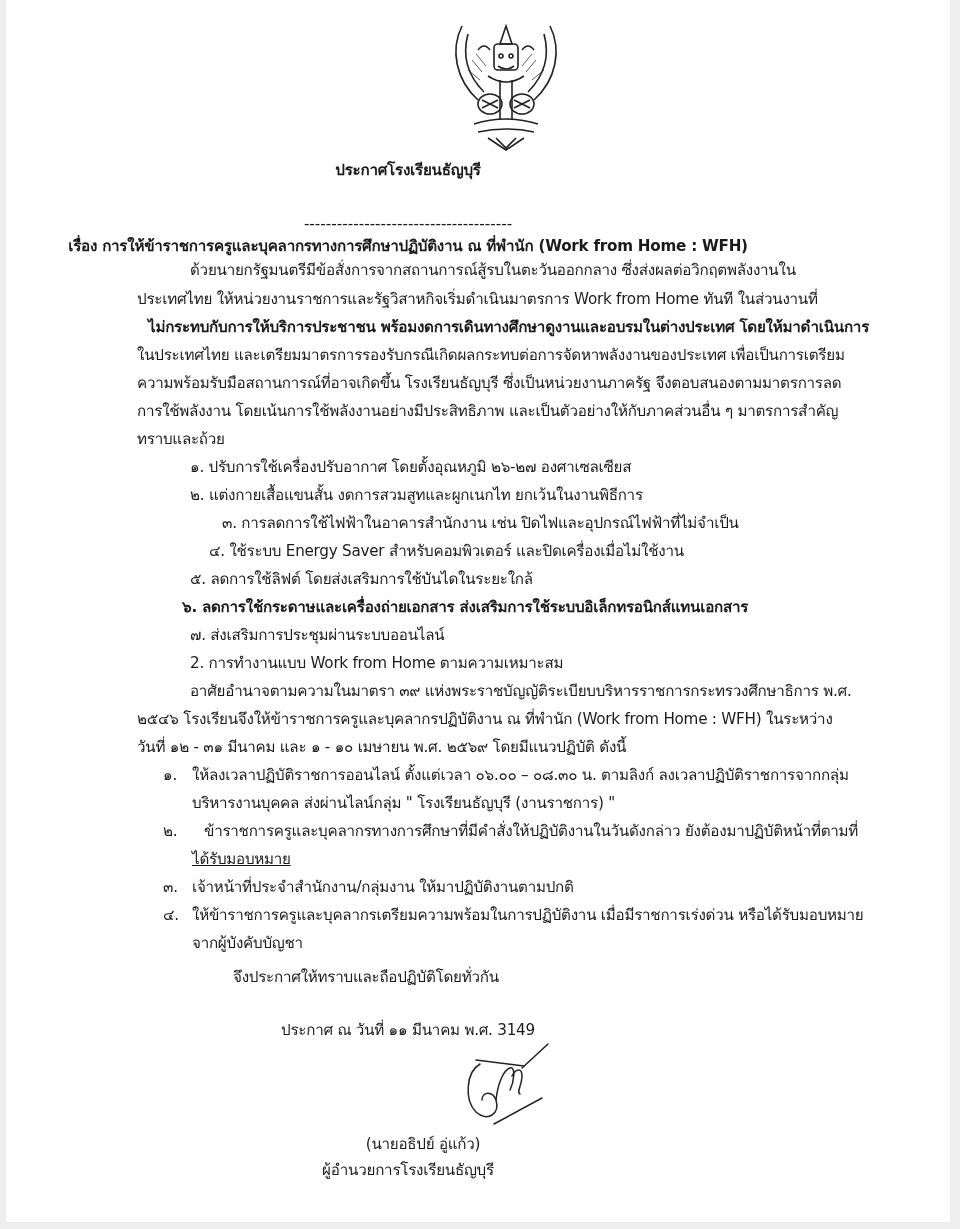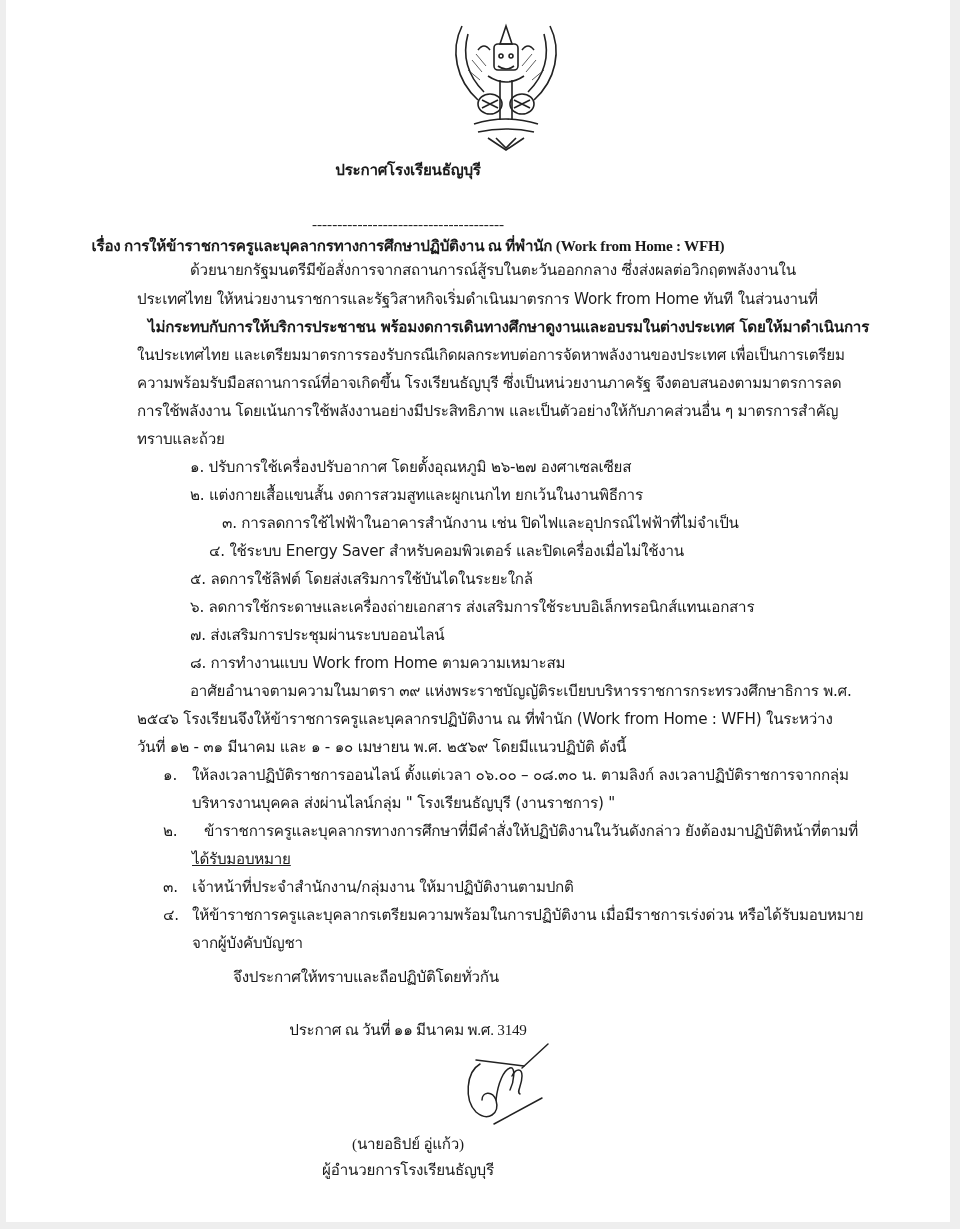--- a/index.html
+++ b/index.html
@@ -11,21 +11,21 @@
     position: relative;
   }
   .sheet {
     position: absolute; left: 6px; top: 0; width: 944px; height: 1222px;
     background: #ffffff;
   }
   .line {
     position: absolute; white-space: nowrap;
     font-size: 15.2px; line-height: 20px; letter-spacing: -0.25px;
   }
-  .center { left: 0; width: 816px; text-align: center; font-family: Liberation Serif, serif; }
+  .center { left: 0; width: 816px; text-align: center; }
   .bold { font-weight: bold; }
   .garuda { position: absolute; left: 448px; top: 20px; width: 116px; height: 132px; }
   .sig { position: absolute; left: 452px; top: 1042px; width: 110px; height: 90px; }
 </style>
 </head>
 <body>
 
 <div class="sheet"></div>
 
 <svg class="garuda" viewBox="0 0 116 132">
@@ -67,23 +67,23 @@
 <div class="line" style="left:137px; top:345px;">ในประเทศไทย  และเตรียมมาตรการรองรับกรณีเกิดผลกระทบต่อการจัดหาพลังงานของประเทศ เพื่อเป็นการเตรียม</div>
 <div class="line" style="left:137px; top:373px;">ความพร้อมรับมือสถานการณ์ที่อาจเกิดขึ้น โรงเรียนธัญบุรี ซึ่งเป็นหน่วยงานภาครัฐ จึงตอบสนองตามมาตรการลด</div>
 <div class="line" style="left:137px; top:401px;">การใช้พลังงาน โดยเน้นการใช้พลังงานอย่างมีประสิทธิภาพ และเป็นตัวอย่างให้กับภาคส่วนอื่น ๆ มาตรการสำคัญ</div>
 <div class="line" style="left:137px; top:429px;">ทราบและถ้วย</div>
 
 <div class="line" style="left:190px; top:457px;">๑. ปรับการใช้เครื่องปรับอากาศ โดยตั้งอุณหภูมิ ๒๖-๒๗ องศาเซลเซียส</div>
 <div class="line" style="left:190px; top:485px;">๒. แต่งกายเสื้อแขนสั้น งดการสวมสูทและผูกเนกไท ยกเว้นในงานพิธีการ</div>
 <div class="line" style="left:190px; top:513px;margin-left:32px;">๓. การลดการใช้ไฟฟ้าในอาคารสำนักงาน เช่น ปิดไฟและอุปกรณ์ไฟฟ้าที่ไม่จำเป็น</div>
 <div class="line" style="left:186px; top:541px;margin-left:23px;">๔. ใช้ระบบ Energy Saver สำหรับคอมพิวเตอร์ และปิดเครื่องเมื่อไม่ใช้งาน</div>
 <div class="line" style="left:190px; top:569px;">๕. ลดการใช้ลิฟต์ โดยส่งเสริมการใช้บันไดในระยะใกล้</div>
-<div class="line" style="left:190px; top:597px;">๖. ลดการใช้กระดาษและเครื่องถ่ายเอกสาร ส่งเสริมการใช้ระบบอิเล็กทรอนิกส์แทนเอกสาร</div>
+<div class="line" style="left:182px; top:597px;font-weight:bold;">๖. ลดการใช้กระดาษและเครื่องถ่ายเอกสาร ส่งเสริมการใช้ระบบอิเล็กทรอนิกส์แทนเอกสาร</div>
 <div class="line" style="left:190px; top:625px;">๗. ส่งเสริมการประชุมผ่านระบบออนไลน์</div>
-<div class="line" style="left:190px; top:653px;">๘. การทำงานแบบ Work from Home ตามความเหมาะสม</div>
+<div class="line" style="left:190px; top:653px;">2. การทำงานแบบ Work from Home ตามความเหมาะสม</div>
 
 <div class="line" style="left:190px; top:681px;">อาศัยอำนาจตามความในมาตรา ๓๙ แห่งพระราชบัญญัติระเบียบบริหารราชการกระทรวงศึกษาธิการ พ.ศ.</div>
 <div class="line" style="left:137px; top:709px;">๒๕๔๖ โรงเรียนจึงให้ข้าราชการครูและบุคลากรปฏิบัติงาน ณ ที่พำนัก (Work from Home : WFH)  ในระหว่าง</div>
 <div class="line" style="left:137px; top:737px;">วันที่ ๑๒ - ๓๑ มีนาคม และ ๑ - ๑๐ เมษายน พ.ศ. ๒๕๖๙ โดยมีแนวปฏิบัติ ดังนี้</div>
 
 <div class="line" style="left:163px; top:765px;">๑.</div>
 <div class="line" style="left:192px; top:765px;">ให้ลงเวลาปฏิบัติราชการออนไลน์ ตั้งแต่เวลา ๐๖.๐๐ – ๐๘.๓๐ น. ตามลิงก์  ลงเวลาปฏิบัติราชการจากกลุ่ม</div>
 <div class="line" style="left:192px; top:793px;">บริหารงานบุคคล ส่งผ่านไลน์กลุ่ม " โรงเรียนธัญบุรี (งานราชการ)  "</div>
 
 <div class="line" style="left:163px; top:821px;">๒.</div>
@@ -105,14 +105,14 @@
   <g fill="none" stroke="#222" stroke-width="1.5" stroke-linecap="round">
     <path d="M28 22 C14 30 12 58 24 70 C36 80 48 72 44 58 C40 48 30 50 30 58"></path>
     <path d="M44 58 C46 40 52 28 58 26 C64 24 62 40 58 48"></path>
     <path d="M60 34 C64 26 70 26 70 34 C70 44 64 50 68 52"></path>
     <path d="M24 18 L72 24"></path>
     <path d="M70 26 L96 2"></path>
     <path d="M42 82 L90 56"></path>
   </g>
 </svg>
 
-<div class="line center" style="top:1134px;">(นายอธิปย์  อู่แก้ว)</div>
+<div class="line center" style="top:1134px;padding-left:15px;">(นายอธิปย์  อู่แก้ว)</div>
 <div class="line center" style="top:1160px;">ผู้อำนวยการโรงเรียนธัญบุรี</div>
 
 </body></html>

